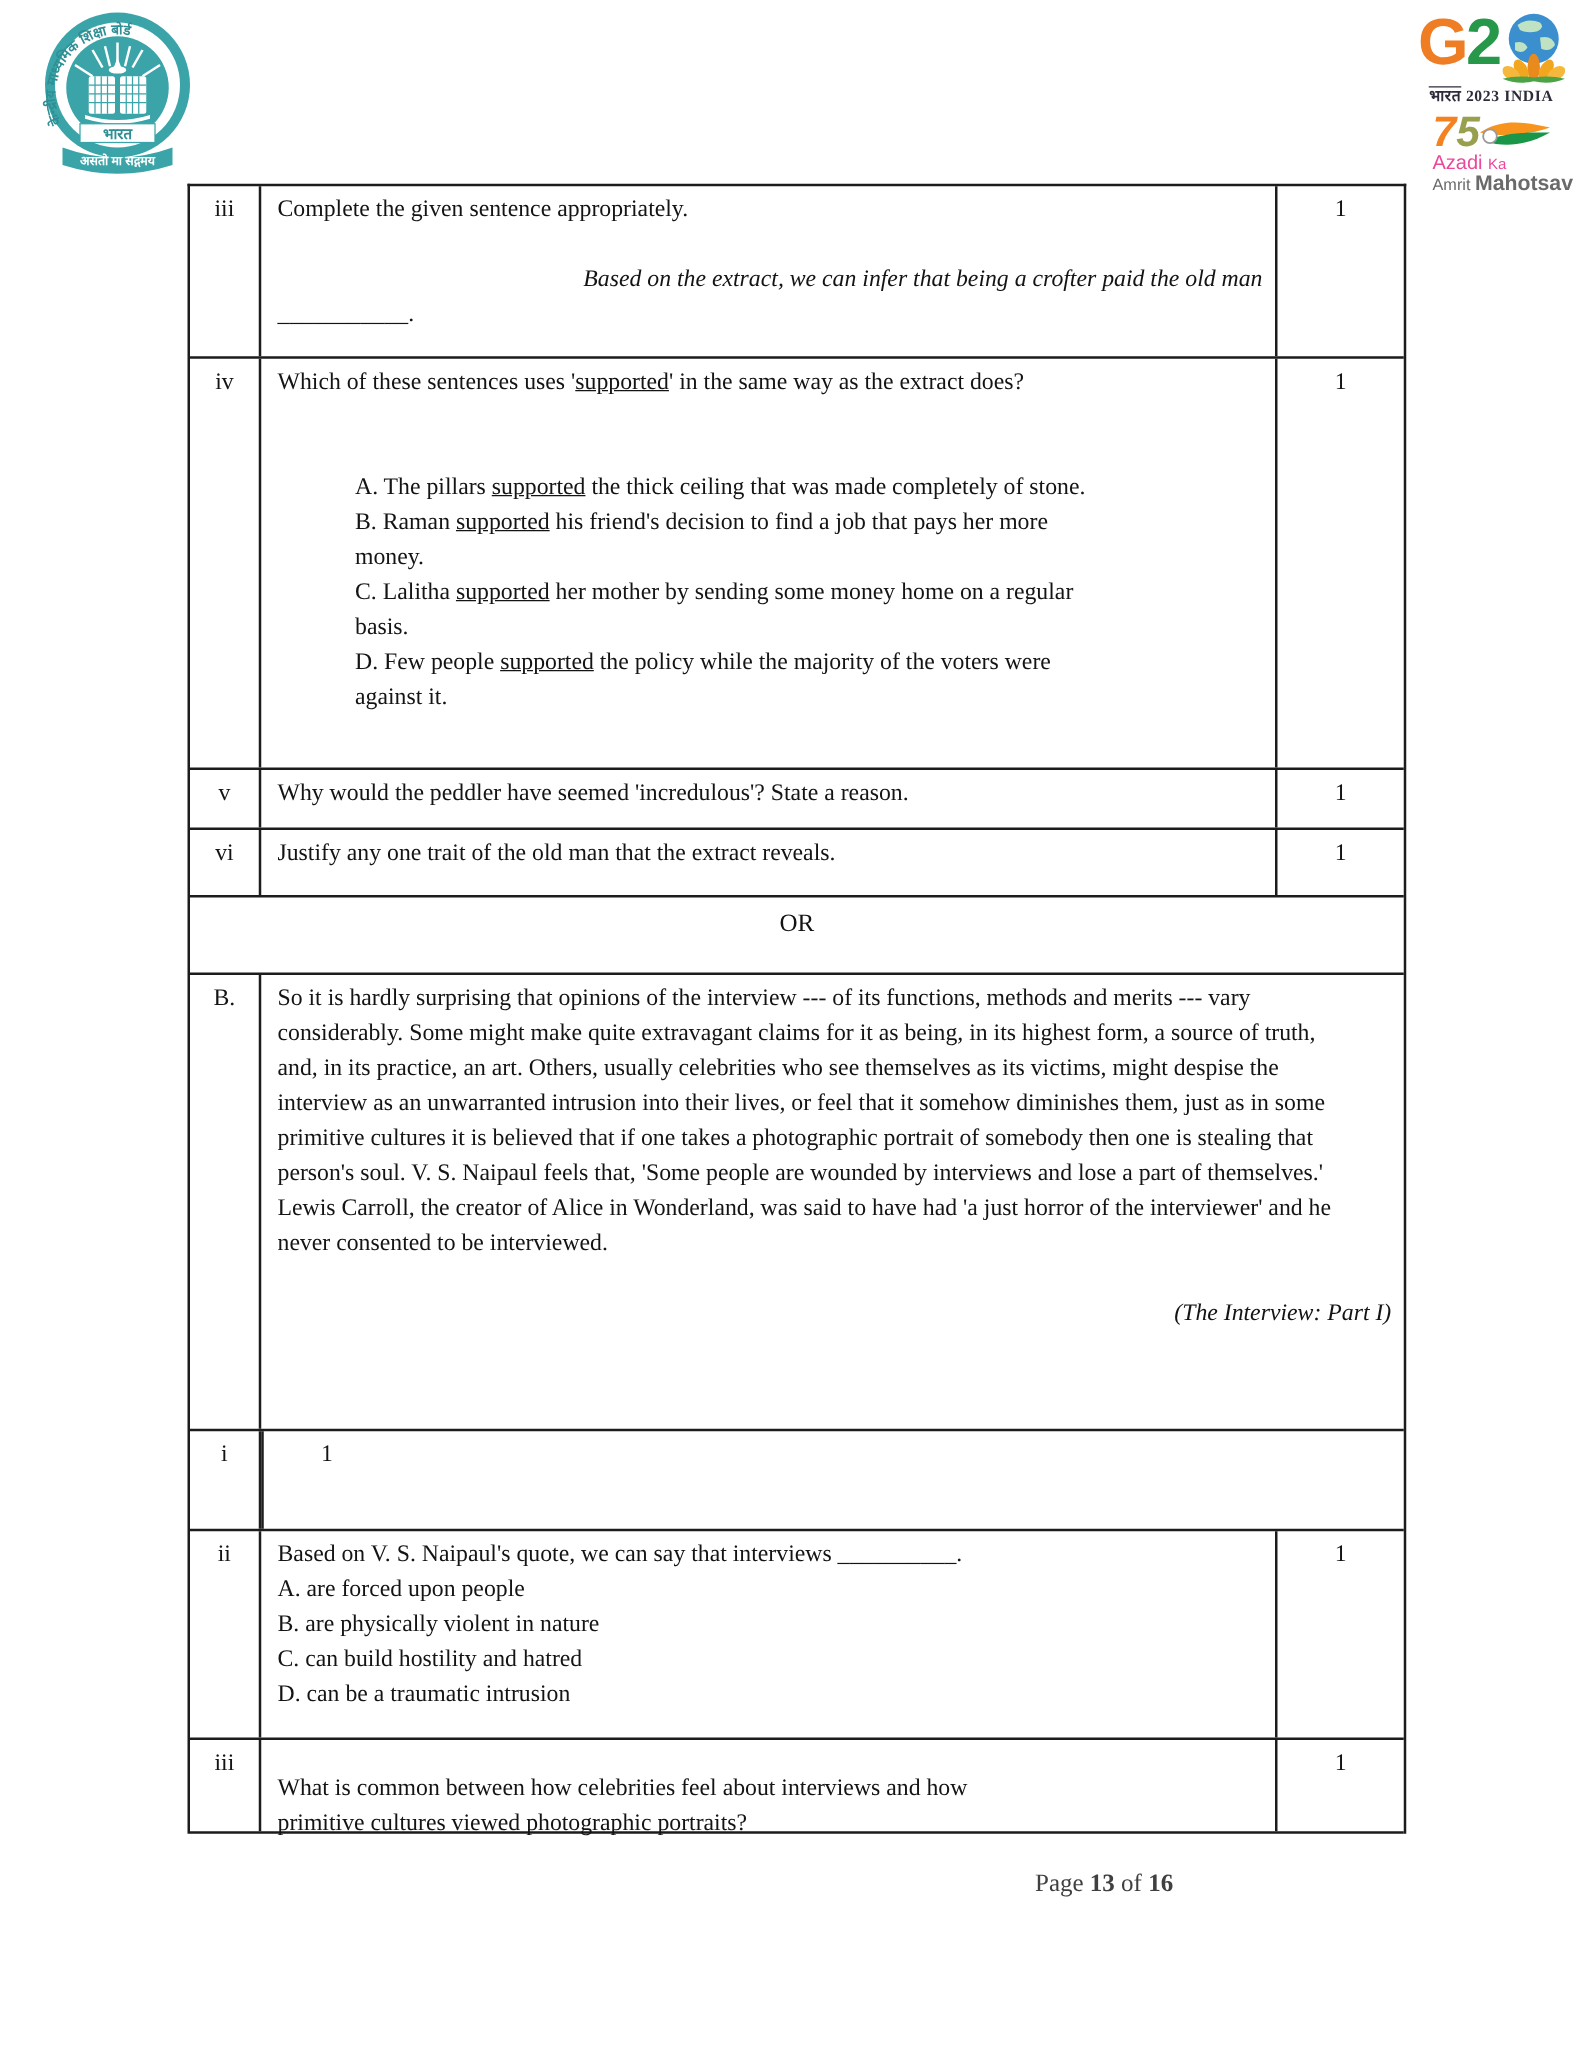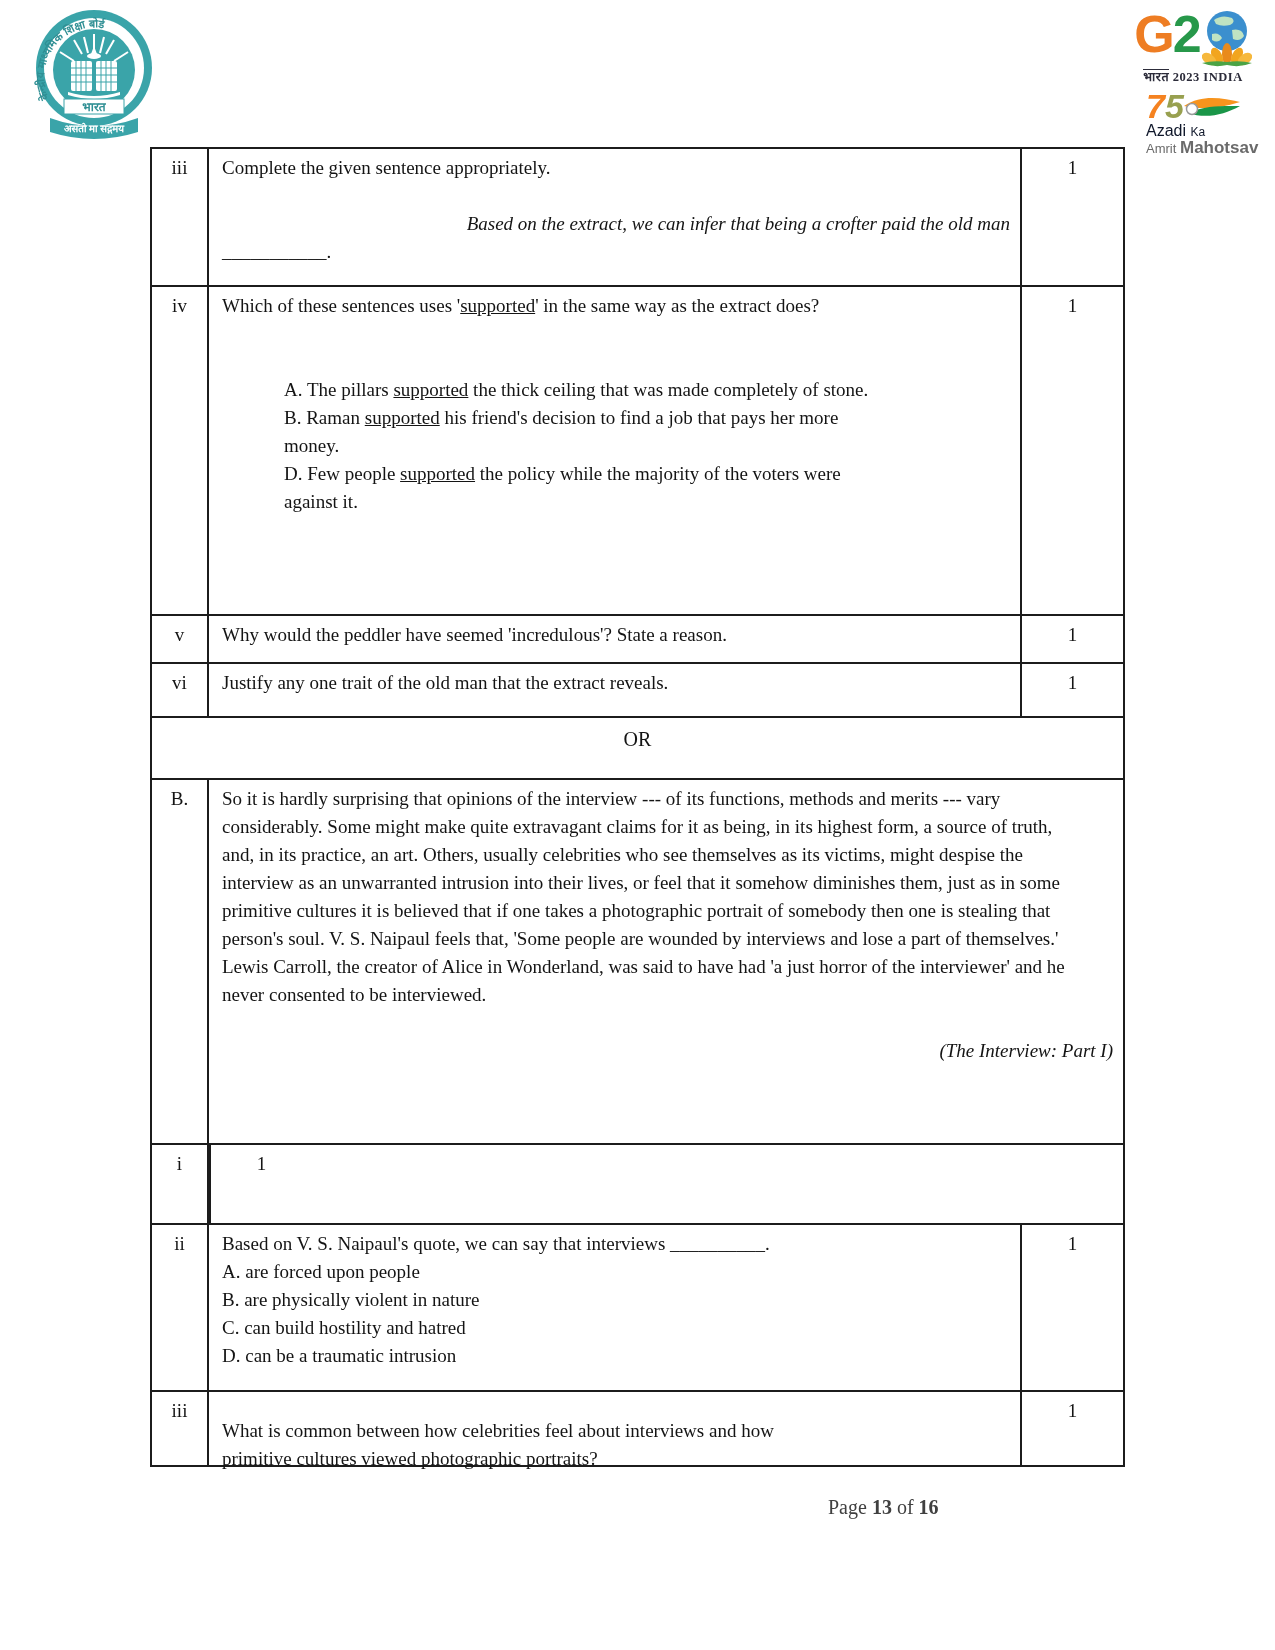--- a/index.html
+++ b/index.html
@@ -16,21 +16,21 @@
   .g20-g { font-family:"Liberation Sans", sans-serif; font-weight:bold; font-size:52px; line-height:52px; color:#ee7d23; letter-spacing:-2px; }
   .g20-2 { font-family:"Liberation Sans", sans-serif; font-weight:bold; font-size:52px; line-height:52px; color:#27984a; letter-spacing:-2px; }
   .g20-globe { margin-left:2px; margin-top:2px; }
   .g20-tagline { margin-top:2px; font-size:12.5px; color:#2c2c3a; font-weight:bold; letter-spacing:0.5px; white-space:nowrap; }
   .g20-tagline .hi { border-top:1.5px solid #2c2c3a; padding-top:0px; }
   .azadi { margin-top:6px; text-align:left; padding-left:28px; position:relative; }
   .azadi-top { display:flex; align-items:flex-start; height:34px; }
   .azadi-75 { font-family:"Liberation Sans", sans-serif; font-weight:bold; font-style:italic; font-size:34px; line-height:30px; }
   .azadi-7 { color:#f58220; } .azadi-5 { color:#98a04f; }
   .azadi-flag { margin-left:-4px; margin-top:2px; }
-  .azadi-l1 { font-family:"Liberation Sans", sans-serif; color:#0f172a; font-size:16px; line-height:15px; margin-top:-2px; }
+  .azadi-l1 { font-family:"Liberation Sans", sans-serif; color:#ec4899; font-size:16px; line-height:15px; margin-top:-2px; }
   .azadi-l1 .ka { font-size:12px; }
   .azadi-l2 { font-family:"Liberation Sans", sans-serif; color:#6a6a6a; font-size:13px; line-height:15px; }
   .azadi-l2 .mah { font-size:17px; font-weight:bold; }
   
   .qtable { position:absolute; left:150px; top:147px; width:975px; border:2px solid #1c1c1c; border-bottom:none; font-size:19px; line-height:28px; }
   .trow { display:flex; border-bottom:2px solid #1c1c1c; }
   .cell-num { width:57px; flex:0 0 57px; border-right:2px solid #1c1c1c; text-align:center; padding-top:5px; }
   .cell-q { flex:1 1 auto; padding:5px 10px 0 13px; }
   .cell-marks { width:103px; flex:0 0 103px; border-left:2px solid #1c1c1c; text-align:center; padding-top:5px; }
   .row-or { display:block; text-align:center; padding-top:7px; font-size:20px; }
@@ -164,20 +164,21 @@
     <div class="cell-marks">1</div>
   </div>
 
   <div class="trow" style="height:329px">
     <div class="cell-num">iv</div>
     <div class="cell-q">
       <div><span>Which of these sentences uses '</span><span class="u">supported</span><span>' in the same way as the extract does?</span></div>
       <div class="opts-iv gap2">
         <div><span>A.</span><span> The pillars </span><span class="u">supported</span><span> the thick ceiling that was made completely of stone.</span></div>
         <div><span>B.</span><span> Raman </span><span class="u">supported</span><span> his friend's decision to find a job that pays her more money.</span></div>
+        <div><span>C.</span><span> Lalitha </span><span class="u">supported</span><span> her mother by sending some money home on a regular basis.</span></div>
         <div><span>D.</span><span> Few people </span><span class="u">supported</span><span> the policy while the majority of the voters were against it.</span></div>
       </div>
     </div>
     <div class="cell-marks">1</div>
   </div>
 
   <div class="trow" style="height:48px">
     <div class="cell-num">v</div>
     <div class="cell-q">
       <div>Why would the peddler have seemed 'incredulous'?  State a reason.</div>

